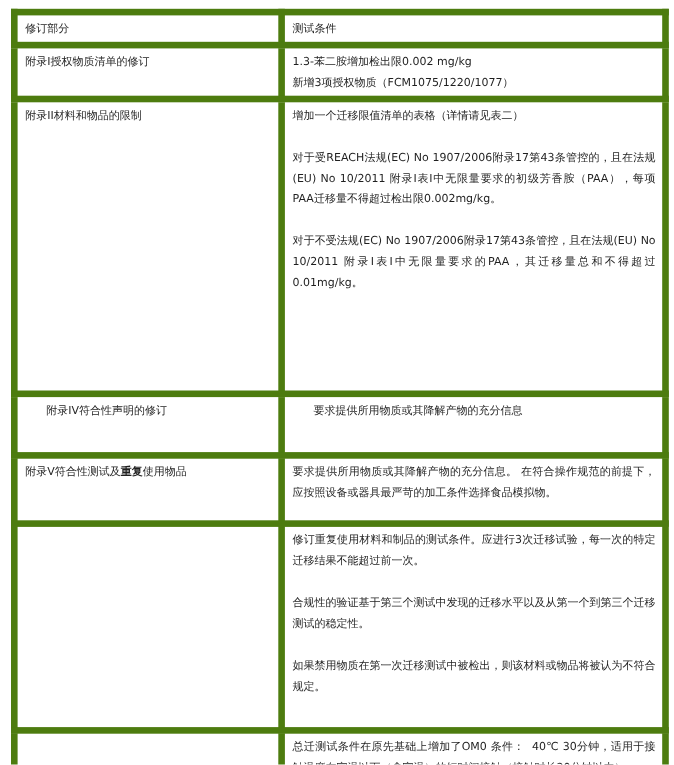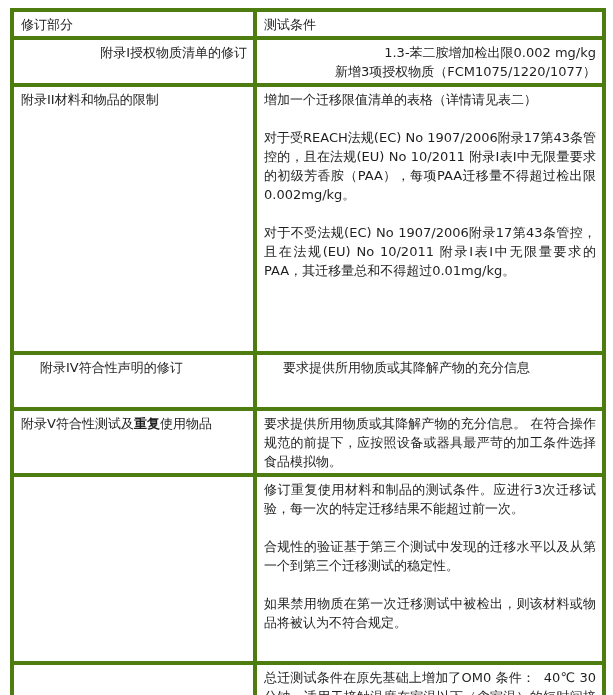--- a/index.html
+++ b/index.html
@@ -20,29 +20,29 @@
   }
   table.rev-table {
     border-collapse: collapse;
     table-layout: fixed;
     width: 592px;
     margin: 8px 0 0 10px;
   }
   col.c1 { width: 243px; }
   col.c2 { width: 349px; }
   td {
-    border: 4px solid #4d7c0f;
+    border: 6px solid #4d7c0f;
     vertical-align: top;
     padding: 3px 6px 2px 7px;
-    font-size: 13px;
+    font-size: 10px;
     line-height: 19px;
     word-break: break-word;
   }
   tr.r-head td { height: 22px; }
-  tr.r1 td { height: 35px; text-align: right; }
+  tr.r1 td { height: 35px; }
   tr.r2 td { height: 268px; }
   tr.r3 td { height: 56px; padding-left: 26px; }
   tr.r4 td { height: 62px; margin-left: 38px; }
   tr.r5 td { height: 188px; }
   tr.r6 td { height: 75px; }
   .req-cell { text-align: justify; }
   .para { margin: 0 0 19px 0; }
   .para:last-child { margin-bottom: 0; }
   .line { margin: 0; }
   .bold { font-weight: bold; }

